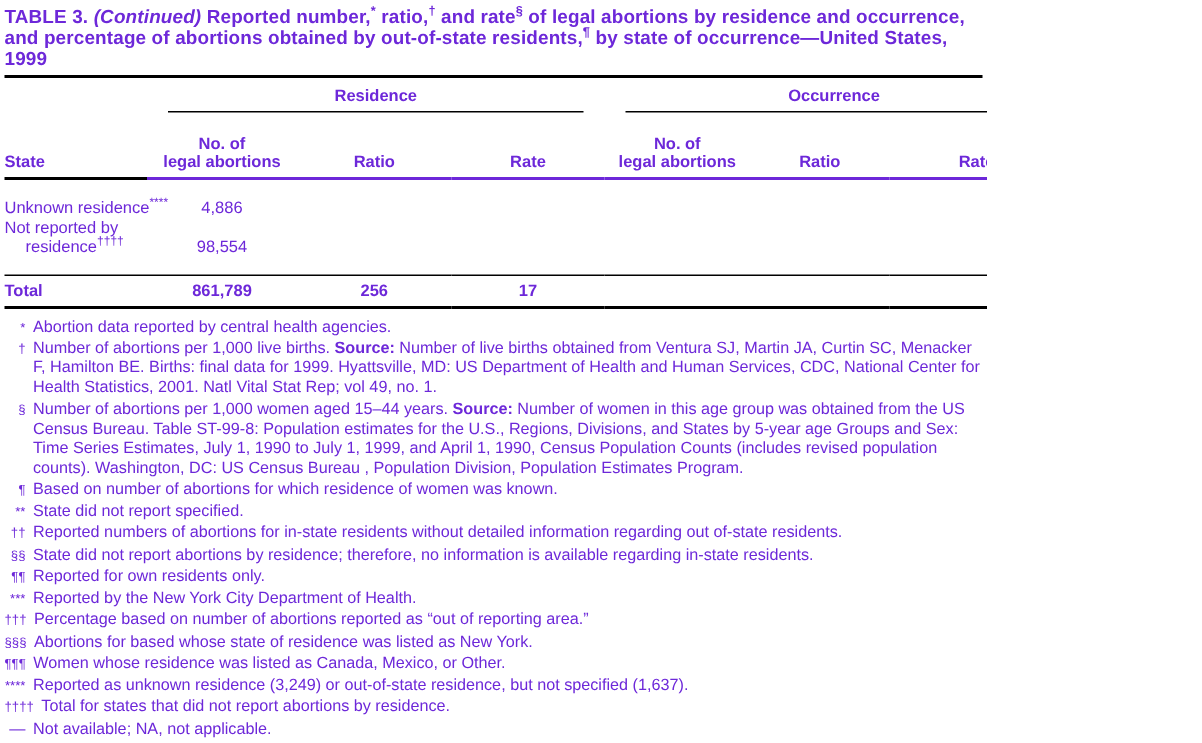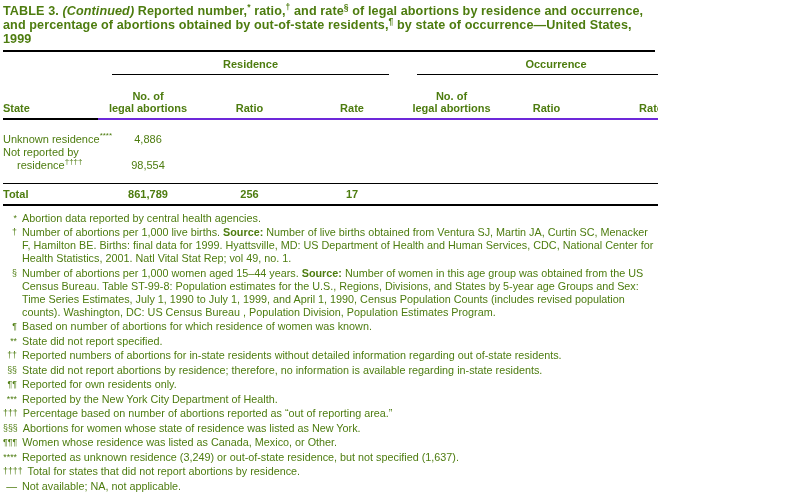--- a/index.html
+++ b/index.html
@@ -2,21 +2,21 @@
 <html><head>
 <meta charset="utf-8">
 <style>
   html, body { margin: 0; padding: 0; background: #ffffff; }
   .page {
     width: 658px;
     height: 495px;
     box-sizing: border-box;
     padding: 4px 3px 0 3px;
     background: #ffffff;
-    color: #4d7c0f;
+    color: #6d28d9;
     font-family: "Liberation Sans", sans-serif;
     overflow: hidden;
   }
   
   .title {
     font-weight: bold;
     font-size: 12.6px;
     line-height: 14px;
     letter-spacing: 0.1px;
   }
@@ -219,21 +219,21 @@
     <div class="fn">
         <span class="fn-marker">***</span>
         <span class="fn-text"><span>Reported by the New York City Department of Health.</span></span>
       </div>
     <div class="fn">
         <span class="fn-marker">†††</span>
         <span class="fn-text"><span>Percentage based on number of abortions reported as “out of reporting area.”</span></span>
       </div>
     <div class="fn">
         <span class="fn-marker">§§§</span>
-        <span class="fn-text"><span>Abortions for women whose state of residence was listed as New York.</span></span>
+        <span class="fn-text"><span>Abortions for based whose state of residence was listed as New York.</span></span>
       </div>
     <div class="fn">
         <span class="fn-marker">¶¶¶</span>
         <span class="fn-text"><span>Women whose residence was listed as Canada, Mexico, or Other.</span></span>
       </div>
     <div class="fn">
         <span class="fn-marker">****</span>
         <span class="fn-text"><span>Reported as unknown residence (3,249) or out-of-state residence, but not specified (1,637).</span></span>
       </div>
     <div class="fn">

